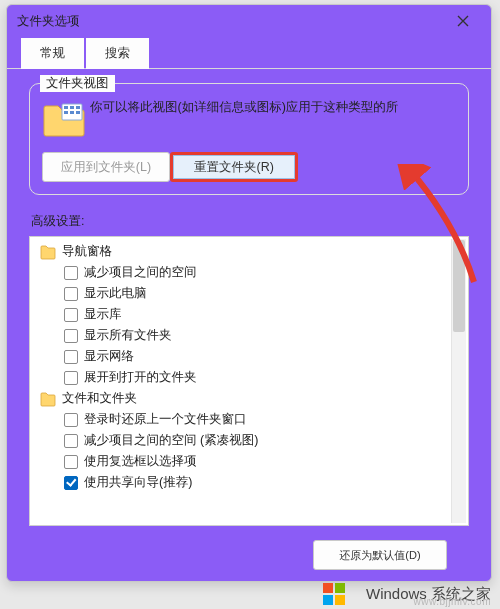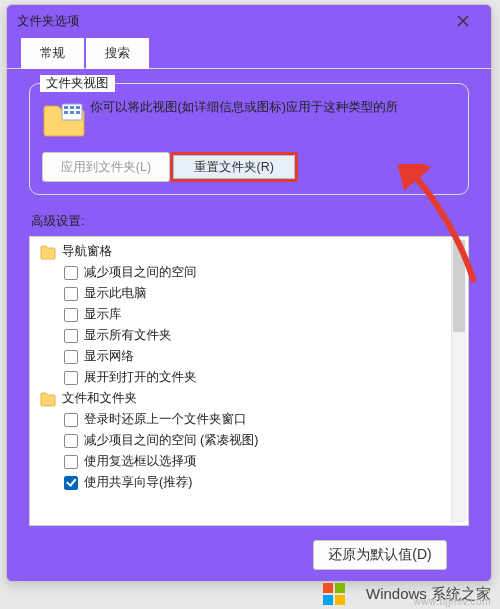--- a/index.html
+++ b/index.html
@@ -29,21 +29,21 @@
 .node .lbl { white-space: nowrap; }
 .cat { padding-left: 6px; }
 .item { padding-left: 30px; }
 .cat-icon { width: 16px; height: 16px; flex: 0 0 16px; }
 .chk { width: 14px; height: 14px; border: 1px solid #8a8a8a; border-radius: 2px; flex: 0 0 14px; display: inline-flex; align-items:center; justify-content:center; background:#fff; }
 .chk.checked { background: #0067c0; border-color: #0067c0; }
 .chk.checked::after { content: ""; width: 4px; height: 7px; border: solid #fff; border-width: 0 2px 2px 0; transform: rotate(40deg) translate(-0.5px,-1px); }
 .tree::after { content: ""; position: absolute; top: 2px; right: 2px; bottom: 2px; width: 14px; background: linear-gradient(#f2f2f2,#f2f2f2); border-left: 1px solid #e4e4e4; }
 .tree .thumb { position: absolute; right: 3px; top: 3px; width: 12px; height: 92px; background: #cfcfcf; border-radius: 2px; z-index: 2; }
 .footer { display: flex; justify-content: flex-end; padding: 14px 22px 0 0; }
-.btn2 { min-width: 134px; height: 30px; font-size: 14px; border: 1px solid #c9c9c9; background: #fdfdfd; border-radius: 3px; cursor: pointer; color: #333; }
+.btn2 { min-width: 134px; height: 30px; font-size: 11px; border: 1px solid #c9c9c9; background: #fdfdfd; border-radius: 3px; cursor: pointer; color: #333; }
 .arrow { position: absolute; left: 396px; top: 164px; width: 90px; height: 120px; pointer-events: none; z-index: 50; }
 .watermark { position: absolute; right: 9px; bottom: 3px; display: flex; align-items: center; gap: 20px; z-index: 40; }
 .watermark .wm-text { font-size: 15px; color: #444; }
 .watermark .wm-url { position: absolute; right: 0; bottom: -1px; font-size: 10px; color: #b8b8b8; letter-spacing: .5px; }
 .wm-logo { width: 24px; height: 24px; }
 </style>
 </head>
 <body>
 
 <div class="dialog">

